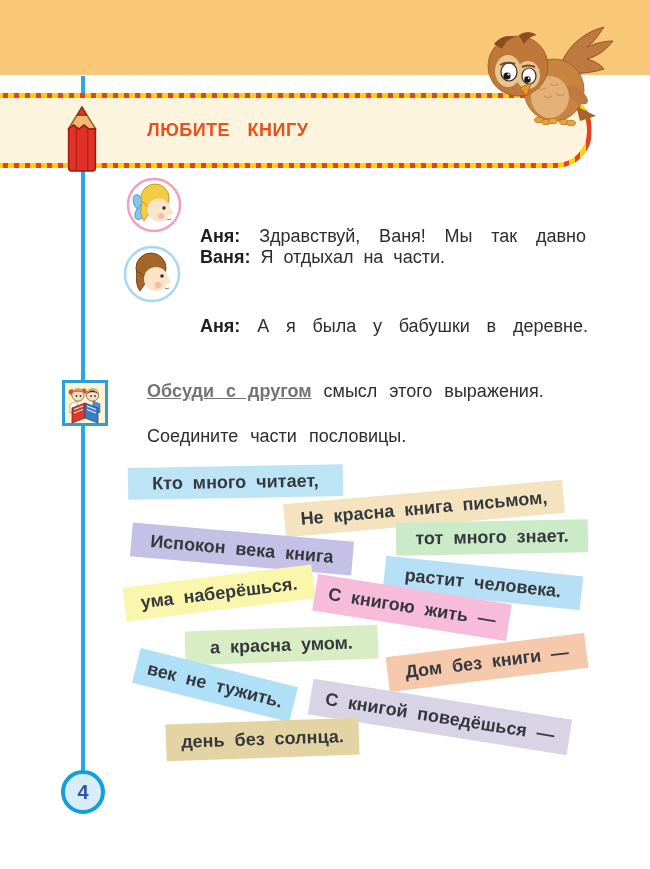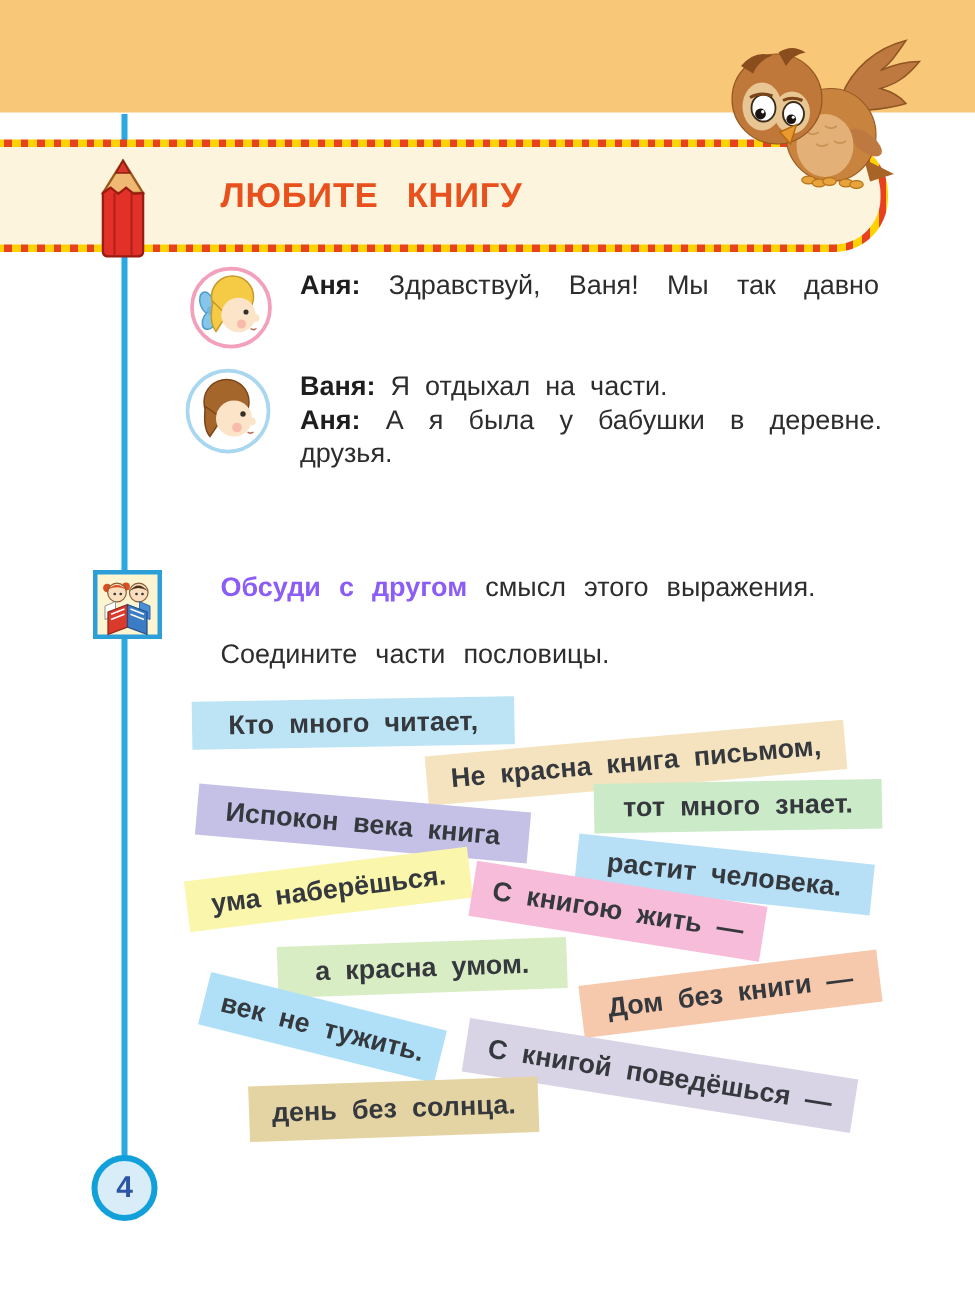--- a/index.html
+++ b/index.html
@@ -9,39 +9,39 @@
   .top-band { position:absolute; left:0; top:0; width:650px; height:75px; background:#F8C878; }
 
   .vline { position:absolute; left:81px; top:76px; width:4px; height:716px; background:#2BA7E2; z-index:1; }
 
   .banner { position:absolute; left:-30px; top:93px; width:622px; height:75px;
             border-radius:0 36px 36px 0;
             background:repeating-linear-gradient(90deg,#E8411F 0 5px,#FFD204 5px 11px); z-index:2; }
   .banner-inner { position:absolute; left:5px; top:5px; right:5px; bottom:5px;
             border-radius:0 31px 31px 0; background:#FCF4DC;
             display:flex; align-items:center; padding-left:172px; }
-  .title { font-size:23px; font-weight:bold; color:#E8511E; letter-spacing:.5px; word-spacing:12px; }
+  .title { font-size:18px; font-weight:bold; color:#E8511E; letter-spacing:.5px; word-spacing:12px; }
 
   .pencil { position:absolute; left:64px; top:106px; z-index:6; }
   .owl { position:absolute; left:476px; top:22px; z-index:5; }
 
   .avatar { position:absolute; z-index:2; }
   .avatar-anya { left:125px; top:177px; }
   .avatar-vanya { left:122px; top:245px; }
 
   .dlg { position:absolute; font-size:18px; color:#2D2D2D; line-height:23px; word-spacing:5px; z-index:2;}
   .dlg b { color:#1E1E1E; }
   .turn1 { left:200px; top:179px; width:386px; }
   .turn2 { left:200px; top:246px; width:388px; line-height:22.6px; }
-  .jline { text-align:justify; text-align-last:justify; word-spacing:normal; }
+  .jline { text-align:justify; text-align-last:justify; word-spacing:normal;margin-top:46px; }
 
   .task { position:absolute; left:147px; font-size:18px; color:#2D2D2D; word-spacing:7px; z-index:2; white-space:nowrap; }
   .task1 { top:381px; }
   .task2 { top:426px; }
-  .task-accent { font-weight:bold; color:#8b5cf6; }
+  .task-accent { font-weight:bold; color:#737373;text-decoration:underline; }
 
   .discuss-icon { position:absolute; left:62px; top:380px; z-index:3; }
 
   .strip { position:absolute; display:flex; align-items:center; justify-content:center;
            font-weight:bold; font-size:18px; color:#35393E; word-spacing:5px;
            white-space:nowrap; z-index:2; }
   .s1 {left:128px;top:466px;width:215px;height:32px;transform:rotate(-1deg);}
   .s2 {left:284px;top:492px;width:280px;height:33px;transform:rotate(-5deg);}
   .s3 {left:131px;top:532px;width:222px;height:34px;transform:rotate(5deg);}
   .s4 {left:396px;top:521px;width:192px;height:33px;transform:rotate(-1deg);}
@@ -138,21 +138,20 @@
     <path d="M43,43 q2,1.5 4,0" stroke="#B06A50" stroke-width="1" fill="none"></path>
   </svg>
 
   <div class="dlg turn1">
     <div class="jline"><b>Аня:</b> <span>Здравствуй, Ваня! Мы так давно</span></div>
   </div>
 
   <div class="dlg turn2">
     <div><b>Ваня:</b> <span>Я отдыхал на части.</span></div>
     <div class="jline"><b>Аня:</b> <span>А я была у бабушки в деревне.</span></div>
-    <div>друзья.</div>
   </div>
 
   <svg class="discuss-icon" width="46" height="46" viewBox="0 0 46 46">
     <rect x="1.5" y="1.5" width="43" height="43" fill="#FDF4D2" stroke="#2D9FD8" stroke-width="3"></rect>
     <circle cx="9.5" cy="12" r="2.8" fill="#D84E1E"></circle>
     <circle cx="22" cy="11" r="2.6" fill="#D84E1E"></circle>
     <circle cx="16" cy="15" r="6.2" fill="#F9DFC0" stroke="#8A5A34" stroke-width="0.8"></circle>
     <path d="M10,13 Q16,7 22,13 Q16,10 10,13 Z" fill="#D84E1E"></path>
     <circle cx="30.5" cy="15" r="6.2" fill="#F9DFC0" stroke="#8A5A34" stroke-width="0.8"></circle>
     <path d="M24.5,14 Q30,6.5 36.5,14 Q30,10 24.5,14 Z" fill="#4A3018"></path>

